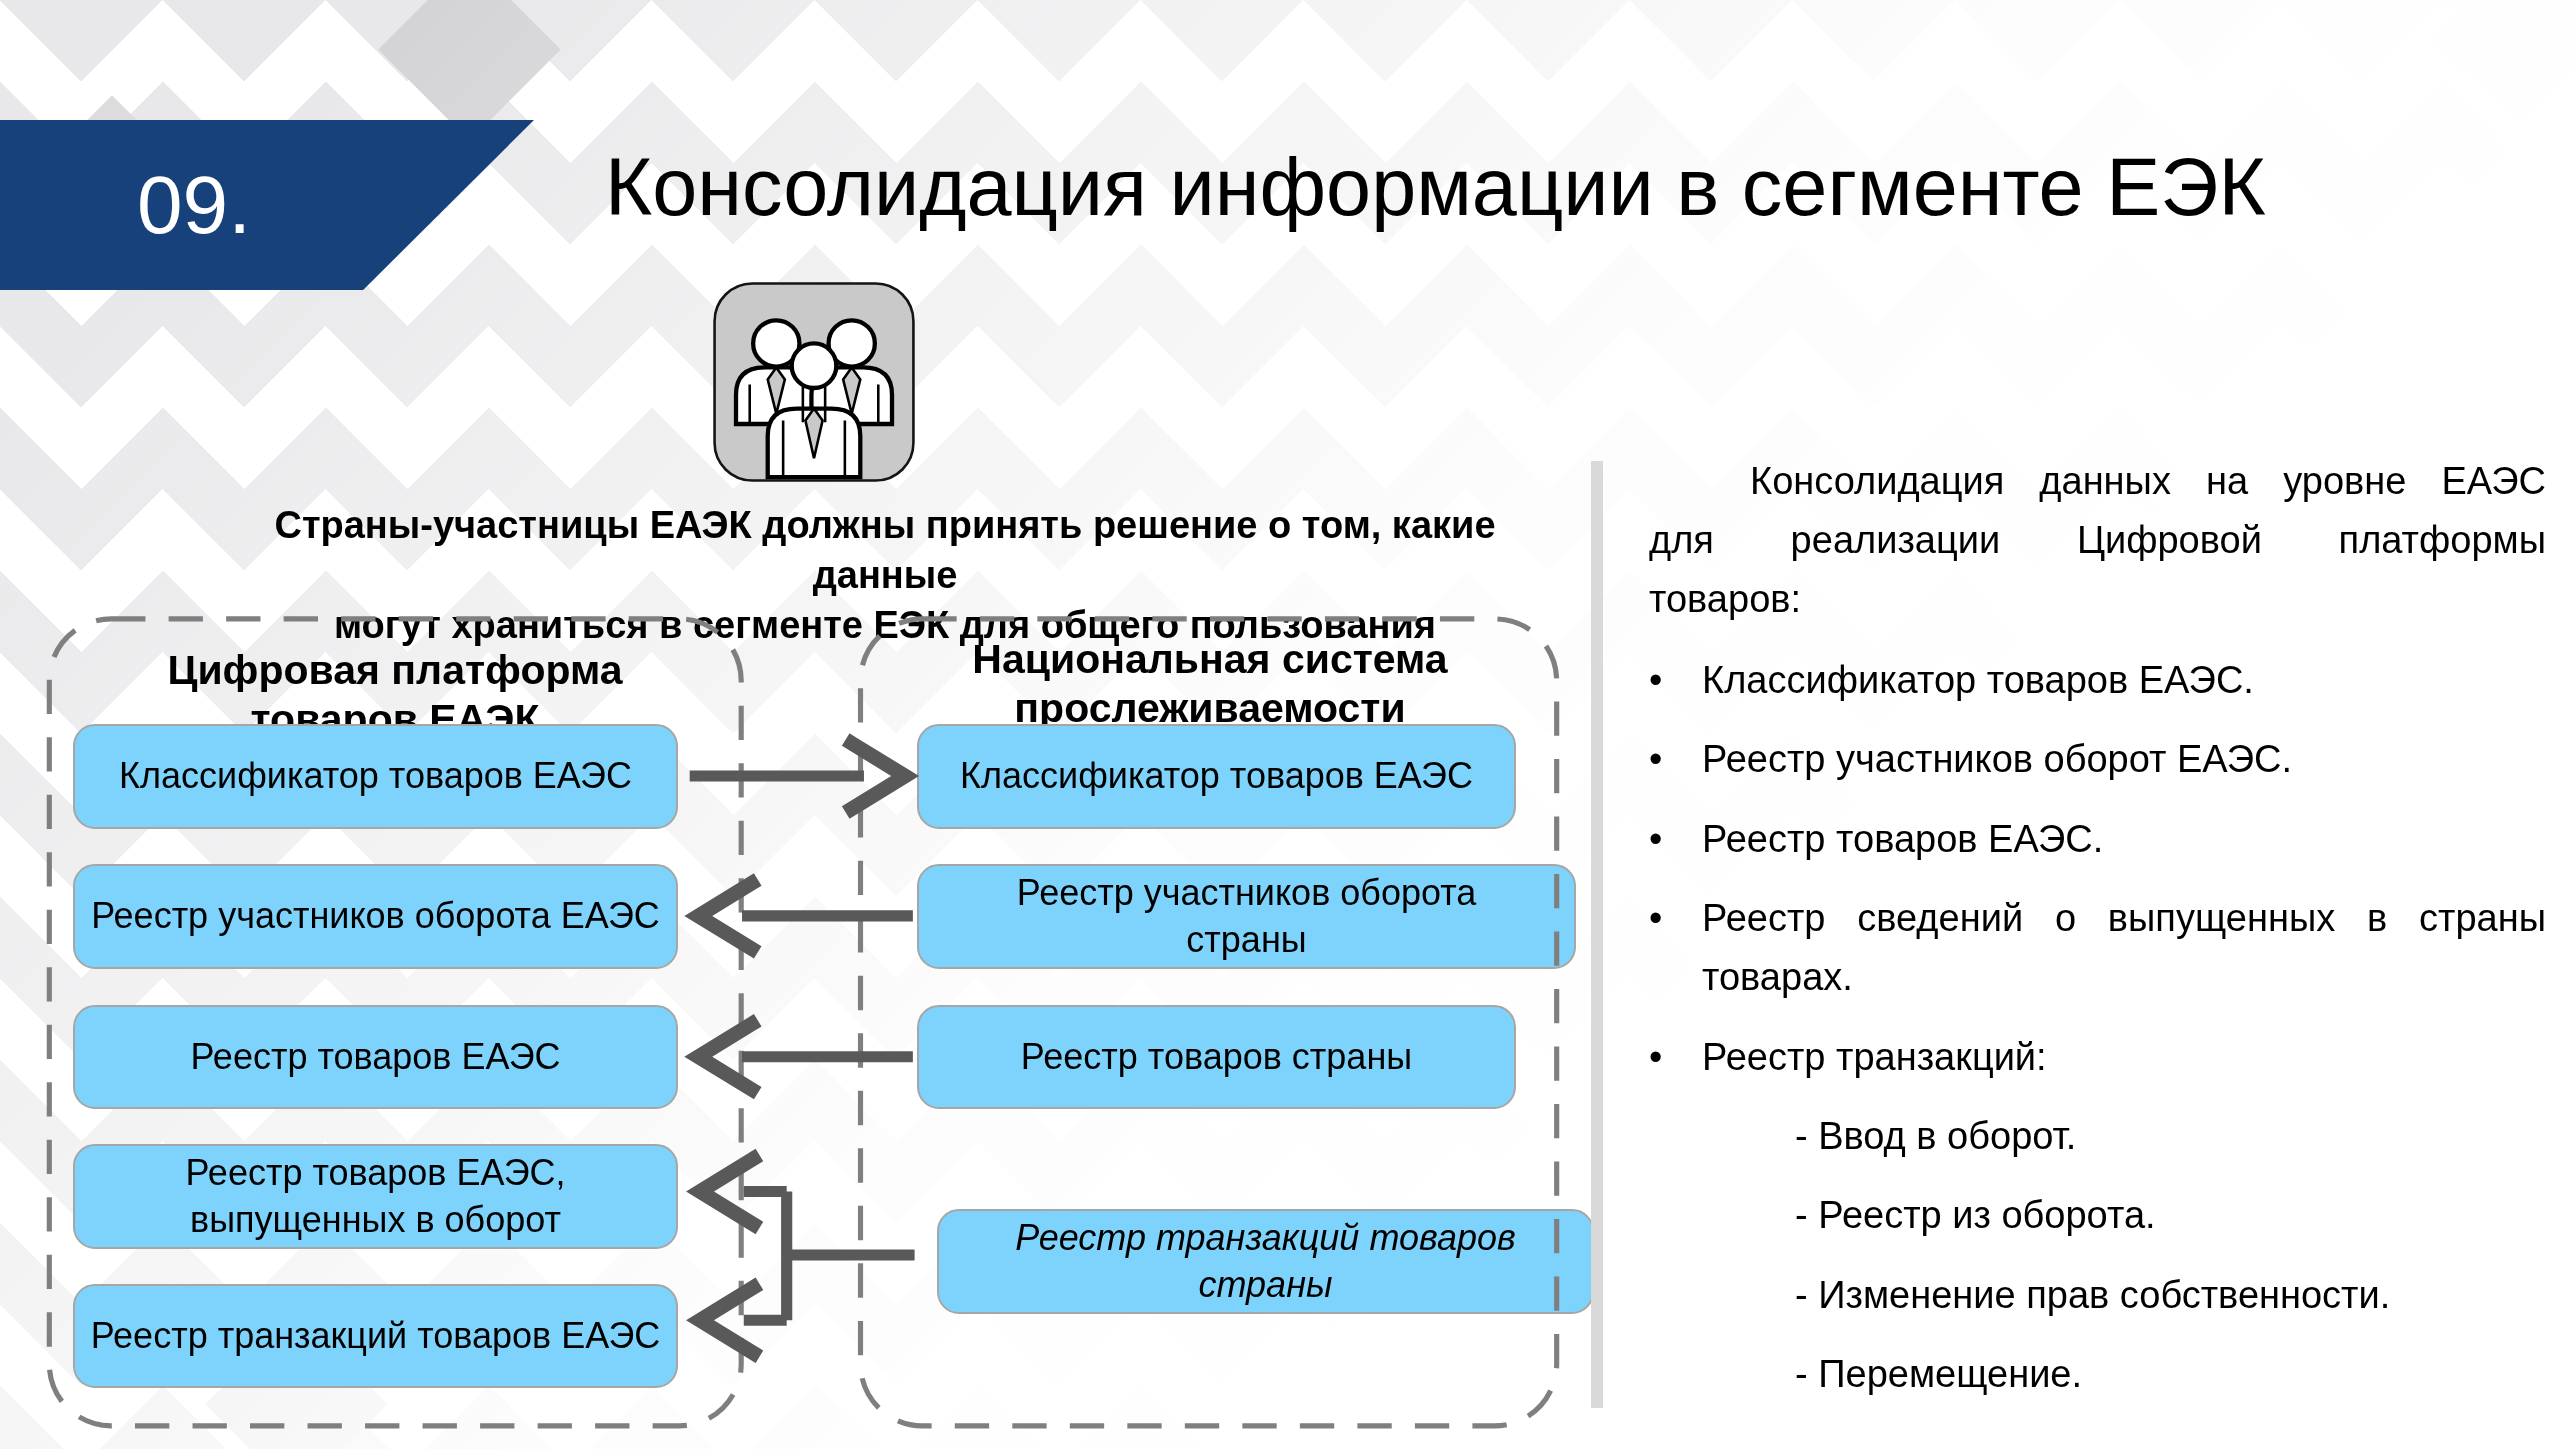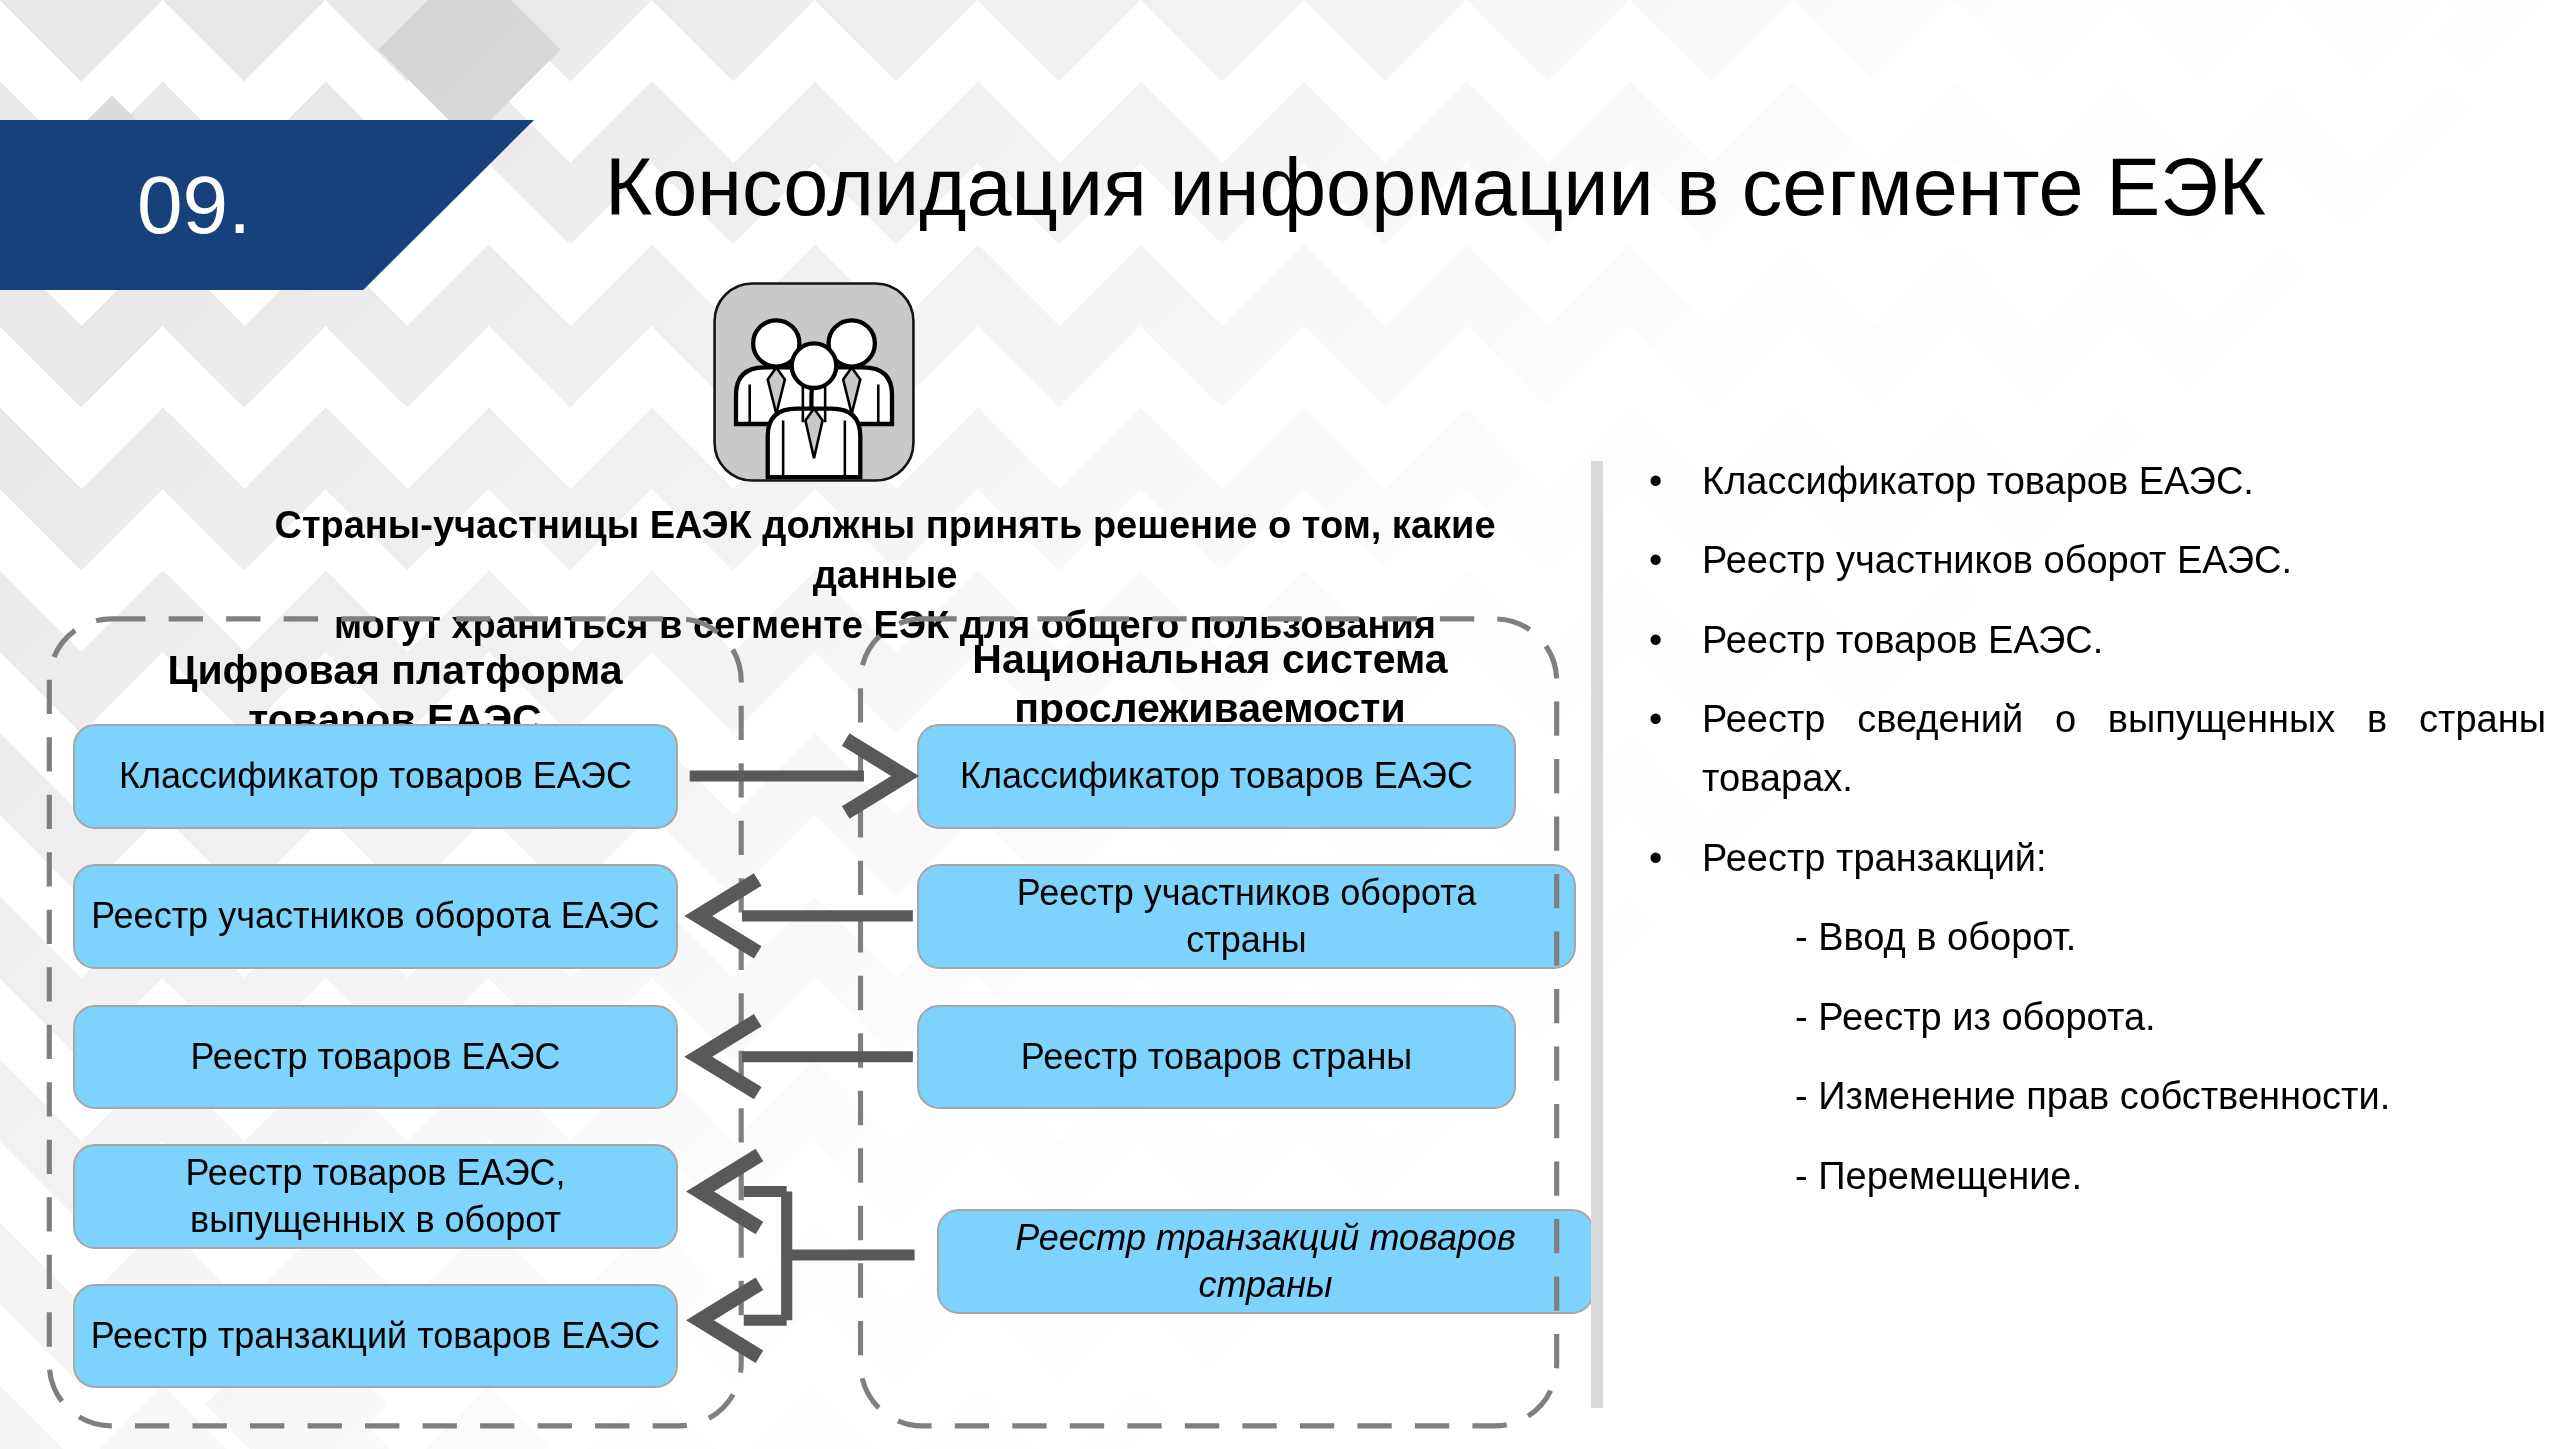--- a/index.html
+++ b/index.html
@@ -107,21 +107,21 @@
     <circle cx="120" cy="100" r="26" fill="#fff" stroke="#000" stroke-width="5"></circle>
     <path d="M66,230 V182 Q66,150 100,150 H140 Q174,150 174,182 V230 Z" fill="#fff" stroke="#000" stroke-width="5"></path>
     <polygon points="120,150 130,164 120,208 110,164" fill="#C9C9C9" stroke="#000" stroke-width="3"></polygon>
     <path d="M45,122 V166 M107,122 V166 M133,122 V166 M195,122 V166 M84,164 V228 M156,164 V228" stroke="#000" stroke-width="3" fill="none"></path>
   </svg>
 
   <div class="caption">Страны-участницы ЕАЭК должны принять решение о том, какие данные
 могут храниться в сегменте ЕЭК для общего пользования</div>
 
   <div class="grp-title left">Цифровая платформа
-товаров ЕАЭС</div>
+товаров ЕАЭК</div>
   <div class="grp-title right">Национальная система
 прослеживаемости</div>
 
   <div class="dbox lb1">Классификатор товаров ЕАЭС</div>
   <div class="dbox lb3">Реестр товаров ЕАЭС</div>
   <div class="dbox lb2">Реестр участников оборота ЕАЭС</div>
   <div class="dbox lb4">Реестр товаров ЕАЭС,
 выпущенных в оборот</div>
   <div class="dbox lb5">Реестр транзакций товаров ЕАЭС</div>
 
@@ -151,20 +151,23 @@
       <g>
         <path d="M1065,1462 H916 M916,1388 V1538 M916,1388 H866 M916,1538 H866" stroke-width="13"></path>
         <polyline points="877,1350 815,1388 877,1426" stroke-width="17" stroke-linecap="square"></polyline>
         <polyline points="877,1500 815,1538 877,1576" stroke-width="17" stroke-linecap="square"></polyline>
       </g>
     </g>
   </svg>
 
   <div class="divider"></div>
   <div class="panel">
+    <div class="panel-para">Консолидация данных на уровне ЕАЭС
+для реализации Цифровой платформы
+товаров:</div>
 
     <div class="bullet">
       <span class="dot">•</span>
       <div class="btxt">Классификатор товаров ЕАЭС.</div>
     </div>
     <div class="bullet">
       <span class="dot">•</span>
       <div class="btxt">Реестр участников оборот ЕАЭС.</div>
     </div>
     <div class="bullet">

